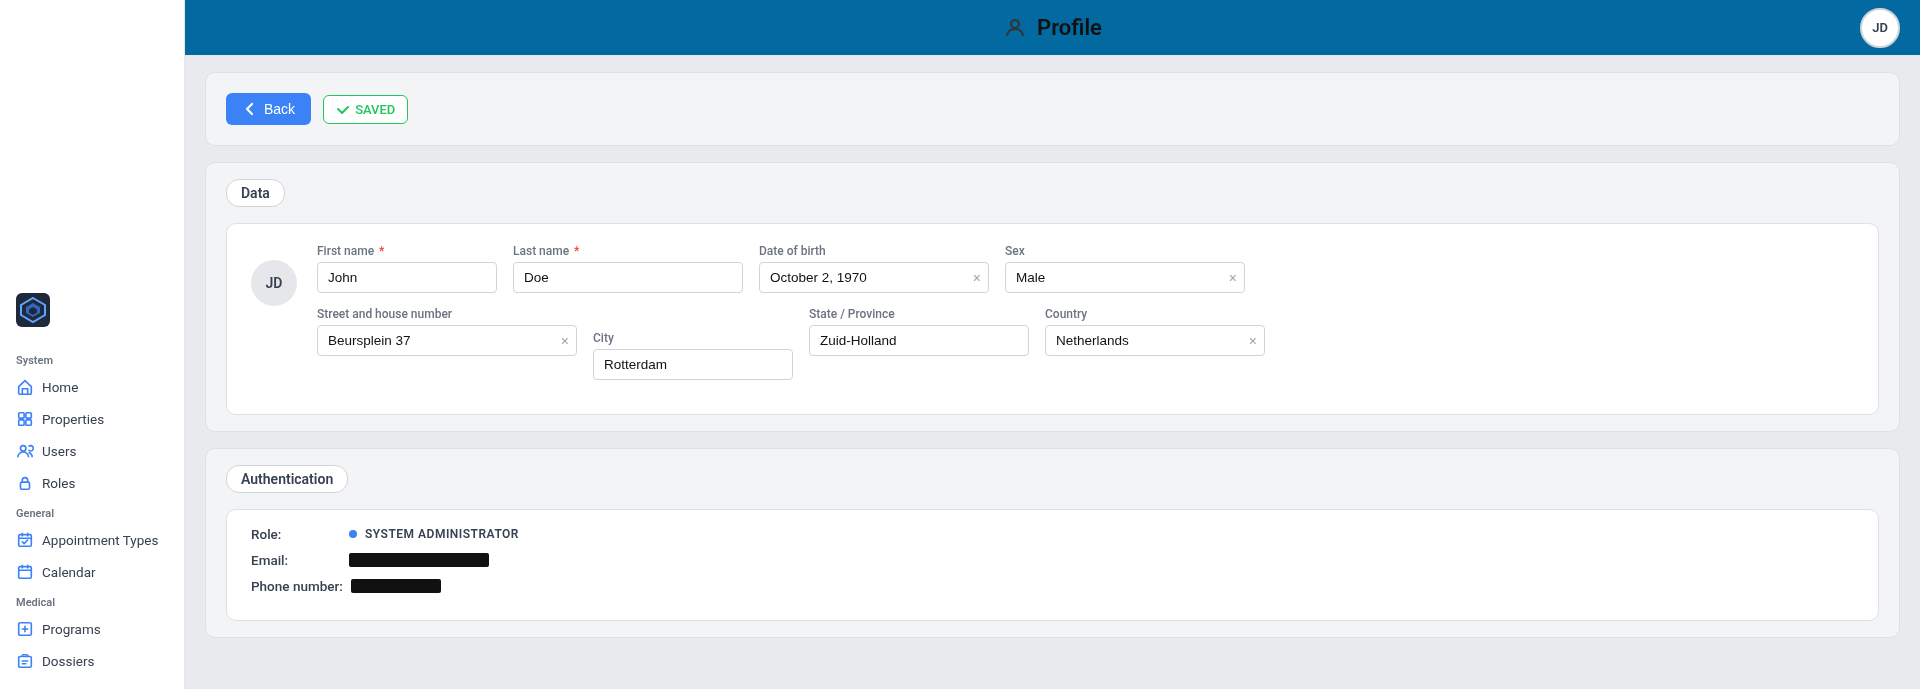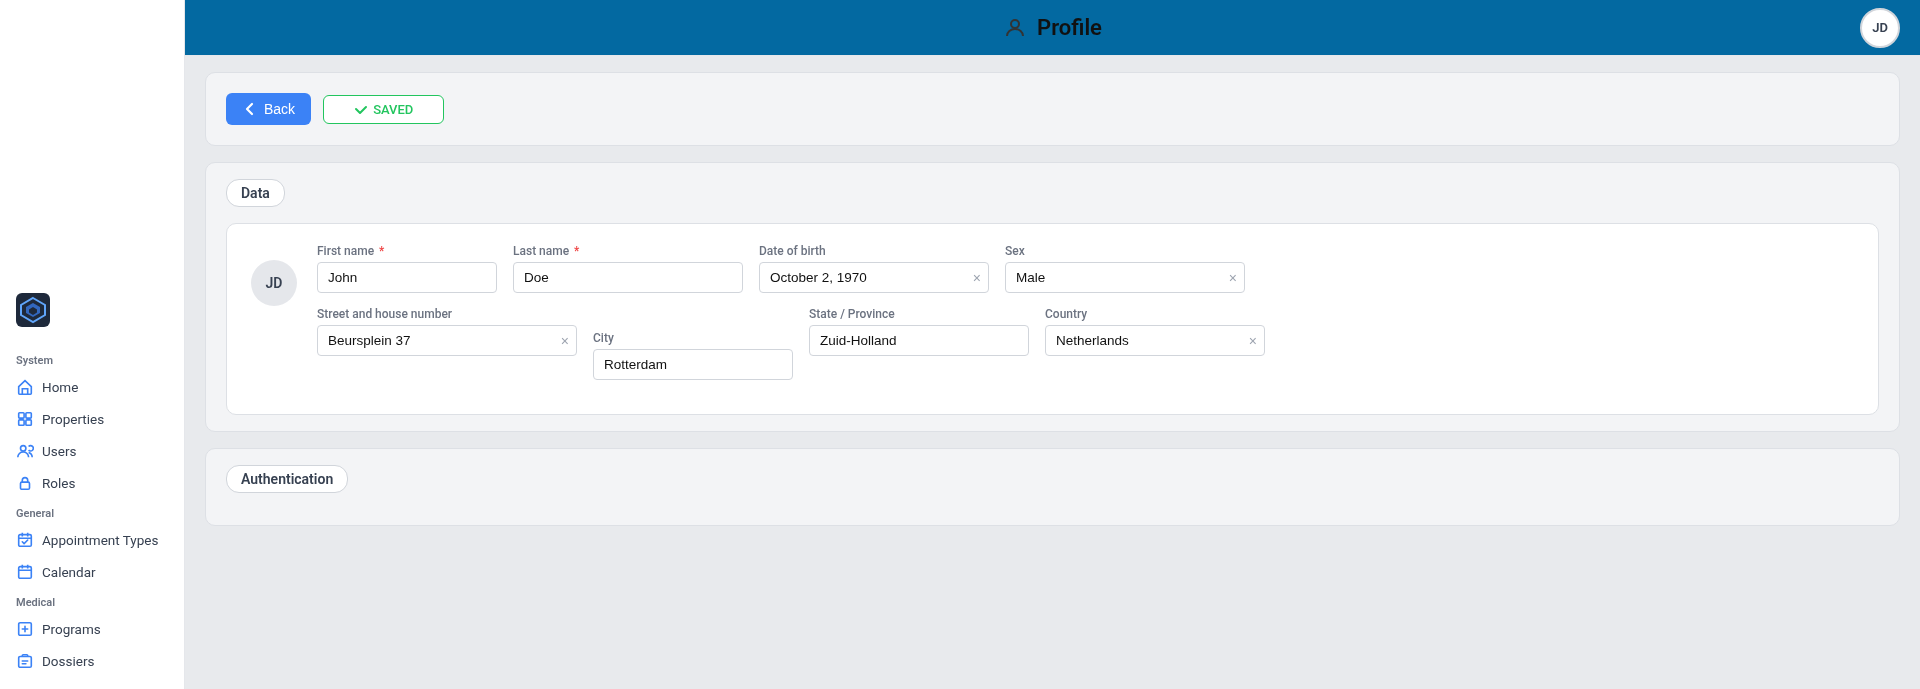--- a/index.html
+++ b/index.html
@@ -136,21 +136,21 @@
       font-size: 14px;
       cursor: pointer;
       display: flex;
       align-items: center;
       gap: 6px;
       font-weight: 500;
     }
     .saved-badge {
       border: 1.5px solid #22c55e;
       border-radius: 6px;
-      padding: 6px 30px;
+      padding: 6px 12px;
       color: #22c55e;
       font-size: 13px;
       font-weight: 500;
       display: flex;
       align-items: center;
       gap: 5px;
       background: #fff;
     }
 
     
@@ -484,16 +484,31 @@
               </div>
             </div>
           </div>
         </div>
       </div>
     </div>
 
     <div class="card">
       <div class="section-heading">Authentication</div>
 
+      <div class="auth-card">
+        <div class="auth-row">
+          <span class="auth-label">Role:</span>
+          <span class="role-dot"></span>
+          <span class="role-text">SYSTEM ADMINISTRATOR</span>
+        </div>
+        <div class="auth-row">
+          <span class="auth-label">Email:</span>
+          <span class="redacted">&nbsp;</span>
+        </div>
+        <div class="auth-row">
+          <span class="auth-label">Phone number:</span>
+          <span class="redacted redacted-short">&nbsp;</span>
+        </div>
+      </div>
     </div>
 
   </div>
 </div>
 
 </body></html>

